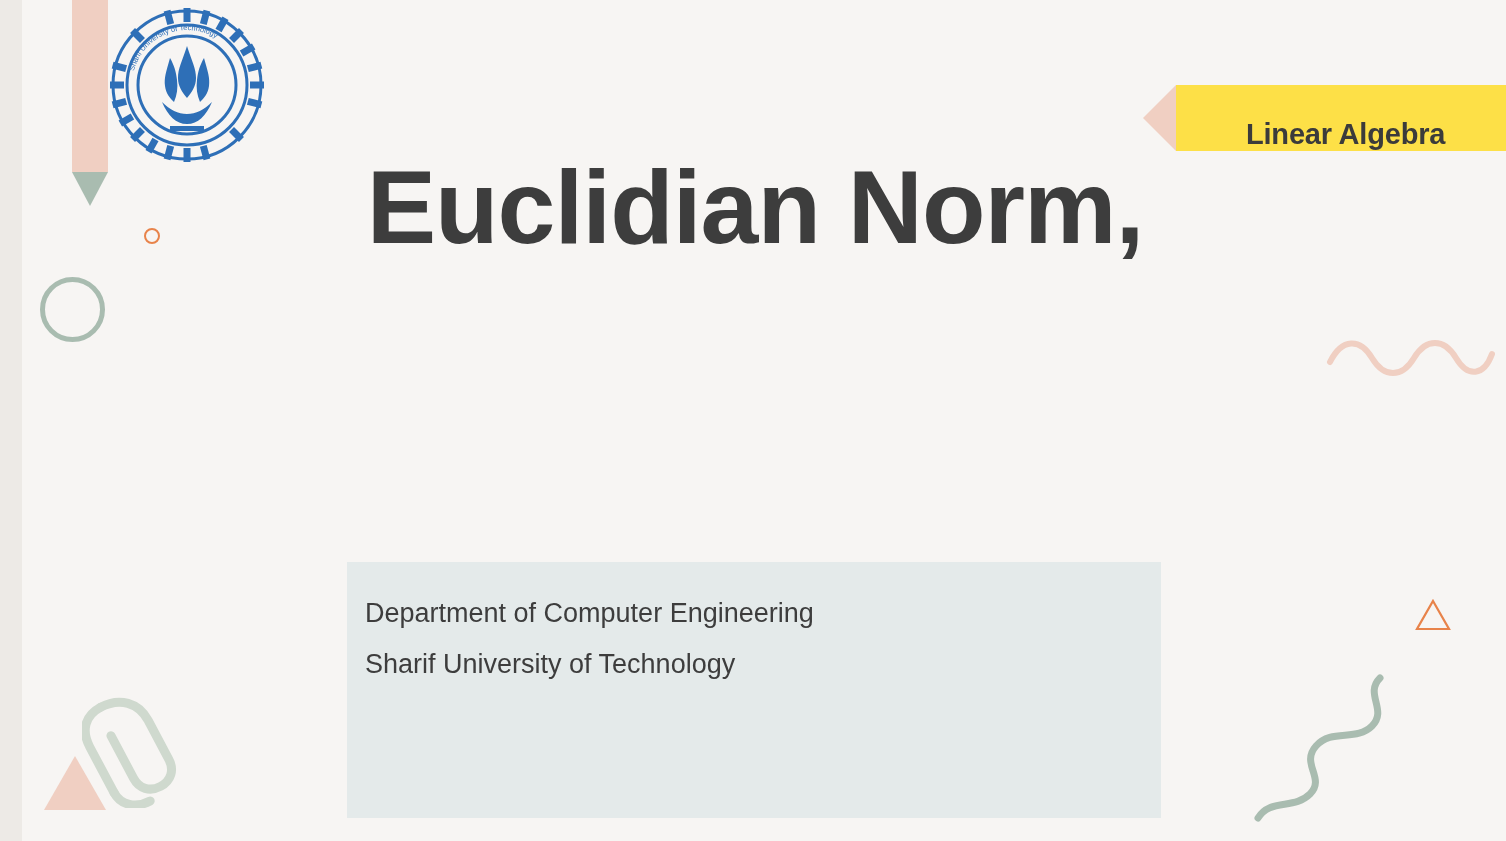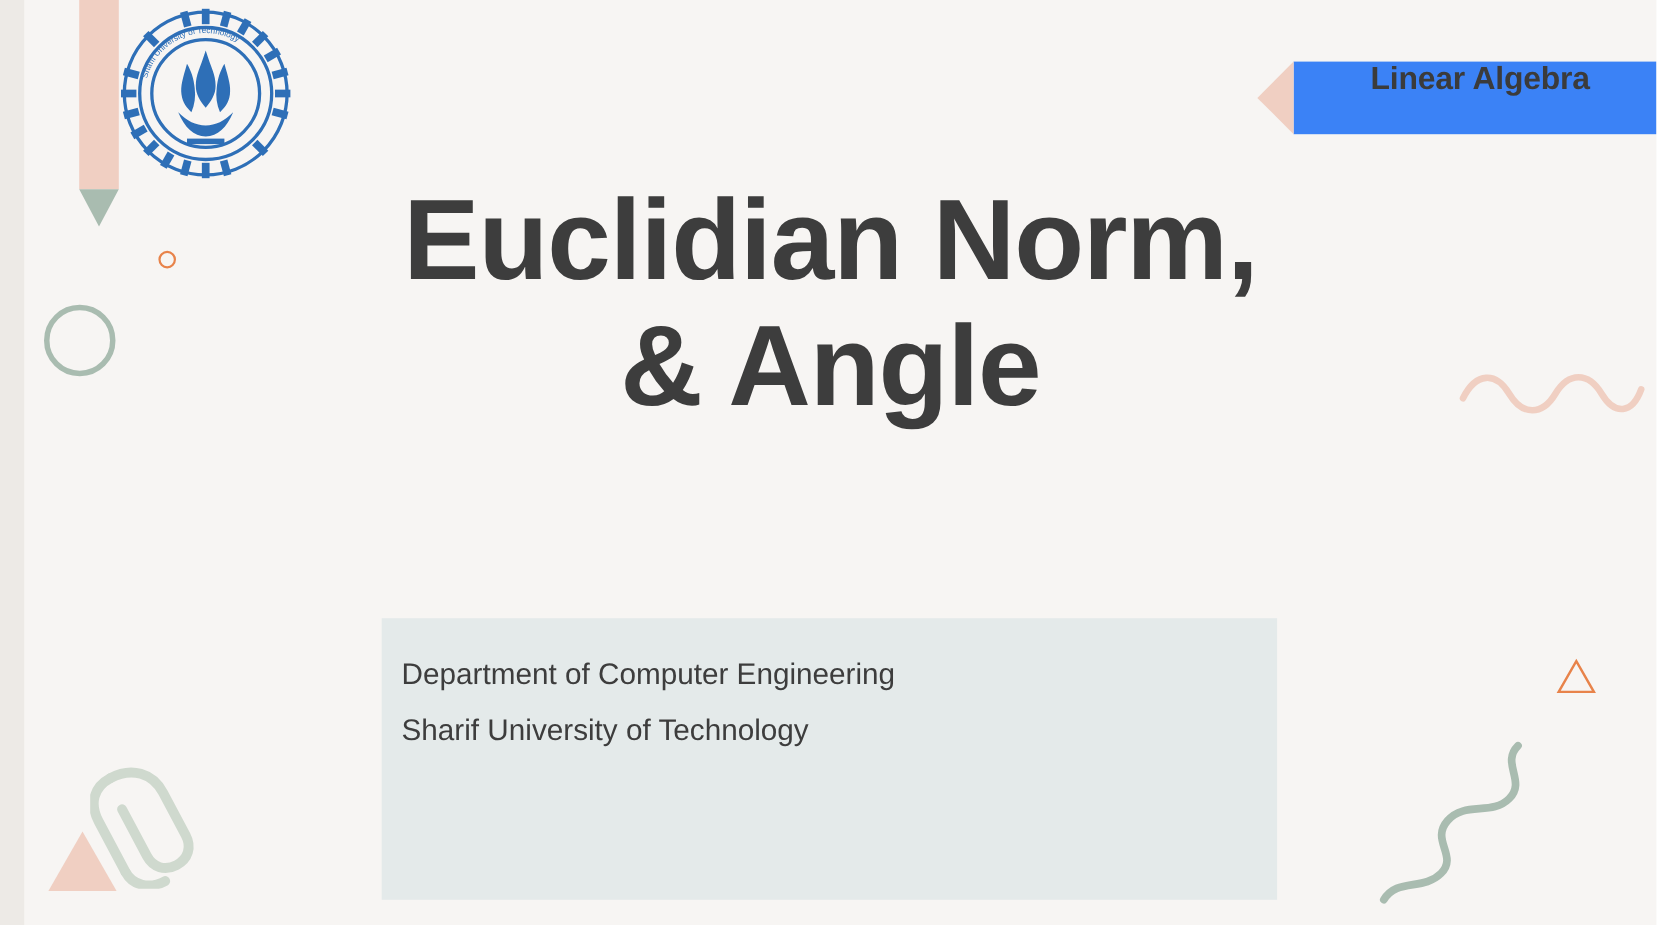--- a/index.html
+++ b/index.html
@@ -127,25 +127,25 @@
     left: 1252px;
     top: 672px;
     width: 150px;
     height: 160px;
   }
 
   
   .banner {
     position: absolute;
     right: 0;
-    top: 56px;
+    top: 85px;
     height: 66px;
-    background: #3b82f6;
+    background: #fde047;
     display: flex;
-    align-items: flex-start;
+    align-items: flex-end;
     padding-left: 70px;
     padding-right: 24px;
     box-sizing: border-box;
     min-width: 330px;
   }
   .banner::before {
     content: "";
     position: absolute;
     left: -33px;
     top: 0;
@@ -168,21 +168,20 @@
     position: absolute;
     left: 160px;
     top: 150px;
     width: 1190px;
     text-align: center;
     font-size: 104px;
     line-height: 1.1;
     font-weight: bold;
     color: #3d3d3d;
     letter-spacing: -1px;
-    margin-top: 12px;
   }
   .title-line { display: block; }
 
   
   .info-box {
     position: absolute;
     left: 347px;
     top: 562px;
     width: 814px;
     height: 256px;
@@ -312,21 +311,20 @@
       <path d="M128 6 C112 22 136 38 120 54 C104 70 80 56 64 74 C48 92 74 106 58 122 C42 138 18 126 6 146" fill="none" stroke="#a9bcb0" stroke-width="7" stroke-linecap="round"></path>
     </svg>
   </div>
 
   <div class="banner">
     <span class="banner-text">Linear Algebra</span>
   </div>
 
   <div class="title">
     <span class="title-line">Euclidian Norm,</span>
-    <span class="title-line">&amp; Angle</span>
   </div>
 
   <div class="info-box">
     <div class="info-line">Department of Computer Engineering</div>
     <div class="info-line">Sharif University of Technology</div>
   </div>
 
 </div>
 
 </body></html>

